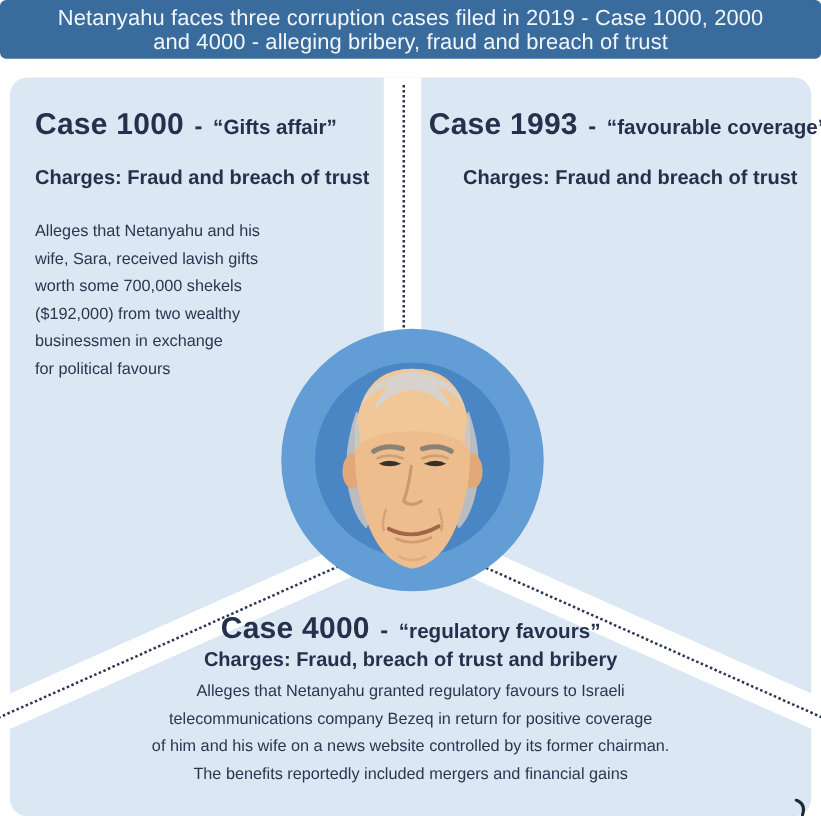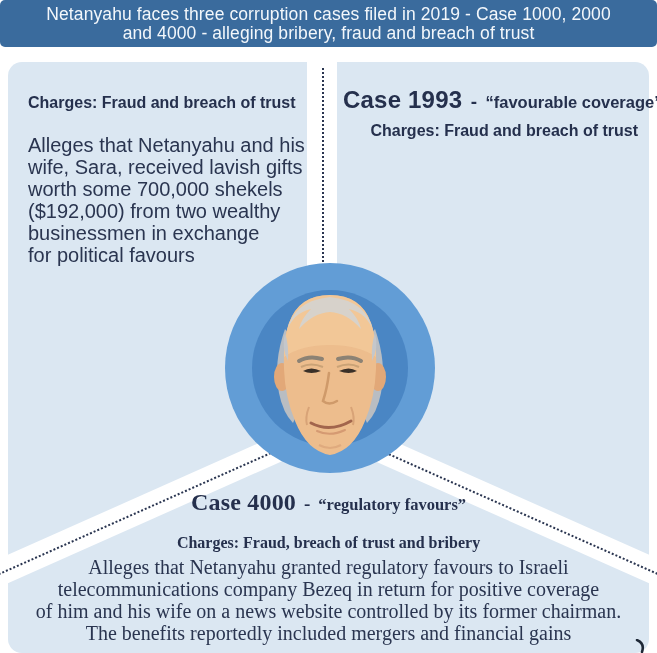--- a/index.html
+++ b/index.html
@@ -53,29 +53,29 @@
     background:#4a86c4;border-radius:50%;
   }
   .portrait-svg{position:absolute;left:38px;top:22px;z-index:2;}
 
   
   .case{position:absolute;z-index:4;color:#25304d;}
   .case-heading{white-space:nowrap;}
   .case-title{font-size:24px;font-weight:700;letter-spacing:.2px;}
   .case-sep{font-size:19px;font-weight:700;margin:0 4px;}
   .case-subtitle{font-size:16.5px;font-weight:700;}
-  .case-charges{font-size:16px;font-weight:700;margin-top:8px;}
+  .case-charges{font-size:16px;font-weight:700;margin-top:20px;}
   .case-desc{
-    font-size:20px;font-weight:500;line-height:22px;margin-top:22px;
+    font-size:13px;font-weight:500;line-height:22px;margin-top:22px;
     white-space:pre-line;color:#2a3550;
   }
   .case-1000{left:28px;top:86px;width:296px;text-align:left;}
   .case-2000{left:343px;top:86px;width:295px;text-align:right;}
-  .case-4000{left:25px;top:489px;width:607px;text-align:center;font-family:Liberation Serif, serif;}
-  .case-4000 .case-charges{margin-top:18px;}
+  .case-4000{left:25px;top:489px;width:607px;text-align:center;}
+  .case-4000 .case-charges{margin-top:3px;}
   .case-4000 .case-desc{margin-top:4px;}
 
   
   .corner-mark{position:absolute;left:634px;top:639px;z-index:5;}
 </style>
 </head>
 <body>
 
 <div class="stage">
 
@@ -135,20 +135,25 @@
       <path d="M88,122 Q92,132 90,140" stroke="#d8a377" stroke-width="2" fill="none"></path>
 
       <path d="M48,138 Q67,148 88,136" stroke="#a2654c" stroke-width="3" fill="none" stroke-linecap="round"></path>
       <path d="M54,146 Q67,152 82,145" stroke="#d59a72" stroke-width="2" fill="none" stroke-linecap="round"></path>
 
       <path d="M56,160 Q67,166 78,160" stroke="#d8a377" stroke-width="2" fill="none" opacity="0.7"></path>
     </svg>
   </div>
 
   <div class="case case-1000">
+    <div class="case-heading">
+      <span class="case-title">Case 1000</span>
+      <span class="case-sep">-</span>
+      <span class="case-subtitle">“Gifts affair”</span>
+    </div>
     <div class="case-charges">Charges: Fraud and breach of trust</div>
     <div class="case-desc">Alleges that Netanyahu and his
 wife, Sara, received lavish gifts
 worth some 700,000 shekels
 ($192,000) from two wealthy
 businessmen in exchange
 for political favours</div>
   </div>
 
   <div class="case case-2000">

